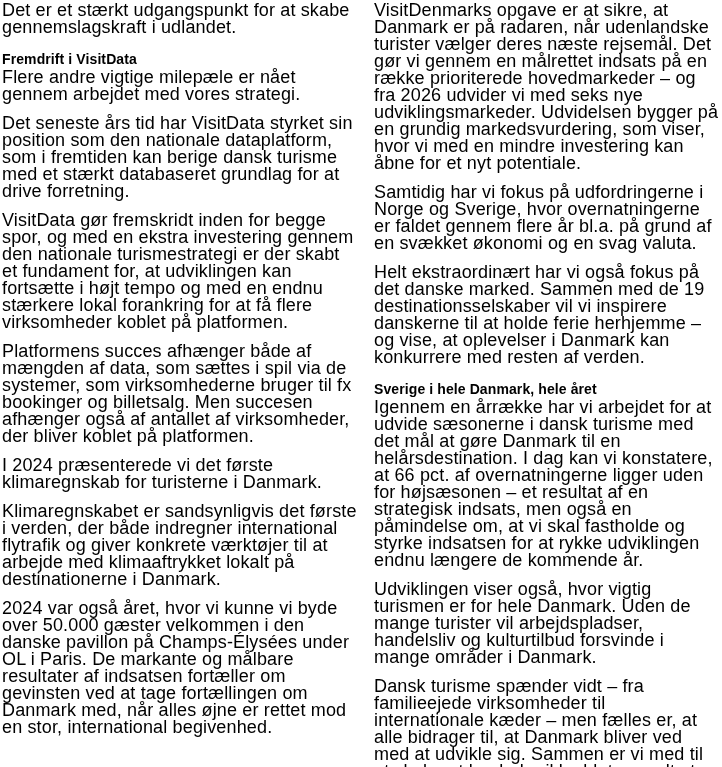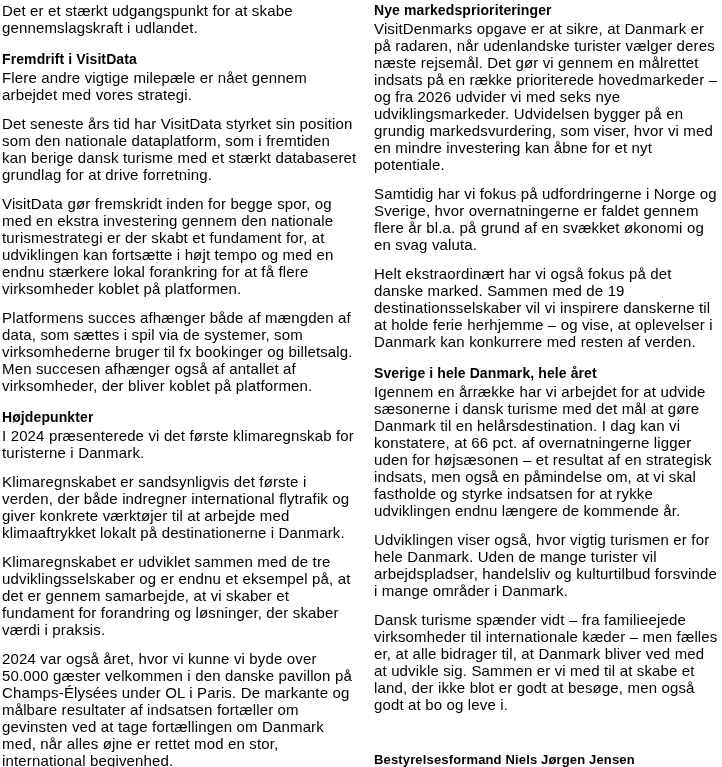--- a/index.html
+++ b/index.html
@@ -24,21 +24,21 @@
     box-sizing: border-box;
   }
   .col-left {
     width: 356px;
     margin-right: 16px;
   }
   .col-right {
     width: 346px;
   }
   p.body-paragraph {
-    font-size: 15px;
+    font-size: 18px;
     line-height: 17px;
     letter-spacing: 0.15px;
     margin: 0 0 12px 0;
   }
   h3.section-heading {
     font-size: 14px;
     line-height: 17px;
     letter-spacing: 0.1px;
     font-weight: bold;
     margin: 15px 0 1px 0;
@@ -64,29 +64,26 @@
 
   <div class="col col-left">
     <p class="body-paragraph">Det er et stærkt udgangspunkt for at skabe gennemslagskraft i udlandet.</p>
 
     <h3 class="section-heading">Fremdrift i VisitData</h3>
     <p class="body-paragraph">Flere andre vigtige milepæle er nået gennem arbejdet med vores strategi.</p>
     <p class="body-paragraph">Det seneste års tid har VisitData styrket sin position som den nationale dataplatform, som i fremtiden kan berige dansk turisme med et stærkt databaseret grundlag for at drive forretning.</p>
     <p class="body-paragraph">VisitData gør fremskridt inden for begge spor, og med en ekstra investering gennem den nationale turismestrategi er der skabt et fundament for, at udviklingen kan fortsætte i højt tempo og med en endnu stærkere lokal forankring for at få flere virksomheder koblet på platformen.</p>
     <p class="body-paragraph">Platformens succes afhænger både af mængden af data, som sættes i spil via de systemer, som virksomhederne bruger til fx bookinger og billetsalg. Men succesen afhænger også af antallet af virksomheder, der bliver koblet på platformen.</p>
 
-    <h3 class="section-heading">Højdepunkter</h3>
     <p class="body-paragraph">I 2024 præsenterede vi det første klimaregnskab for turisterne i Danmark.</p>
     <p class="body-paragraph">Klimaregnskabet er sandsynligvis det første i verden, der både indregner international flytrafik og giver konkrete værktøjer til at arbejde med klimaaftrykket lokalt på destinationerne i Danmark.</p>
-    <p class="body-paragraph">Klimaregnskabet er udviklet sammen med de tre udviklingsselskaber og er endnu et eksempel på, at det er gennem samarbejde, at vi skaber et fundament for forandring og løsninger, der skaber værdi i praksis.</p>
     <p class="body-paragraph">2024 var også året, hvor vi kunne vi byde over 50.000 gæster velkommen i den danske pavillon på Champs-Élysées under OL i Paris. De markante og målbare resultater af indsatsen fortæller om gevinsten ved at tage fortællingen om Danmark med, når alles øjne er rettet mod en stor, international begivenhed.</p>
   </div>
 
   <div class="col col-right">
-    <h3 class="section-heading">Nye markedsprioriteringer</h3>
     <p class="body-paragraph">VisitDenmarks opgave er at sikre, at Danmark er på radaren, når udenlandske turister vælger deres næste rejsemål. Det gør vi gennem en målrettet indsats på en række prioriterede hovedmarkeder – og fra 2026 udvider vi med seks nye udviklingsmarkeder. Udvidelsen bygger på en grundig markedsvurdering, som viser, hvor vi med en mindre investering kan åbne for et nyt potentiale.</p>
     <p class="body-paragraph">Samtidig har vi fokus på udfordringerne i Norge og Sverige, hvor overnatningerne er faldet gennem flere år bl.a. på grund af en svækket økonomi og en svag valuta.</p>
     <p class="body-paragraph">Helt ekstraordinært har vi også fokus på det danske marked. Sammen med de 19 destinationsselskaber vil vi inspirere danskerne til at holde ferie herhjemme – og vise, at oplevelser i Danmark kan konkurrere med resten af verden.</p>
 
     <h3 class="section-heading">Sverige i hele Danmark, hele året</h3>
     <p class="body-paragraph">Igennem en årrække har vi arbejdet for at udvide sæsonerne i dansk turisme med det mål at gøre Danmark til en helårsdestination. I dag kan vi konstatere, at 66 pct. af overnatningerne ligger uden for højsæsonen – et resultat af en strategisk indsats, men også en påmindelse om, at vi skal fastholde og styrke indsatsen for at rykke udviklingen endnu længere de kommende år.</p>
     <p class="body-paragraph">Udviklingen viser også, hvor vigtig turismen er for hele Danmark. Uden de mange turister vil arbejdspladser, handelsliv og kulturtilbud forsvinde i mange områder i Danmark.</p>
     <p class="body-paragraph">Dansk turisme spænder vidt – fra familieejede virksomheder til internationale kæder – men fælles er, at alle bidrager til, at Danmark bliver ved med at udvikle sig. Sammen er vi med til at skabe et land, der ikke blot er godt at besøge, men også godt at bo og leve i.</p>
 
     <div class="signature-block">

